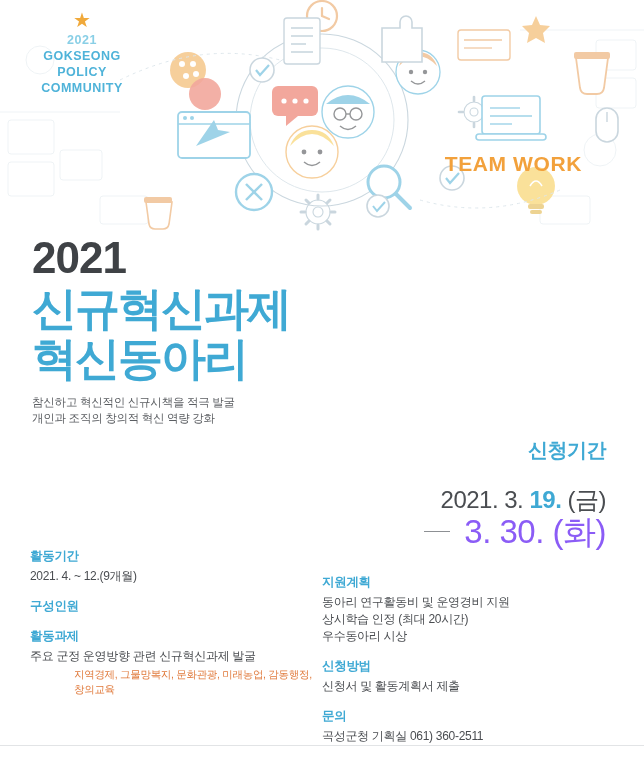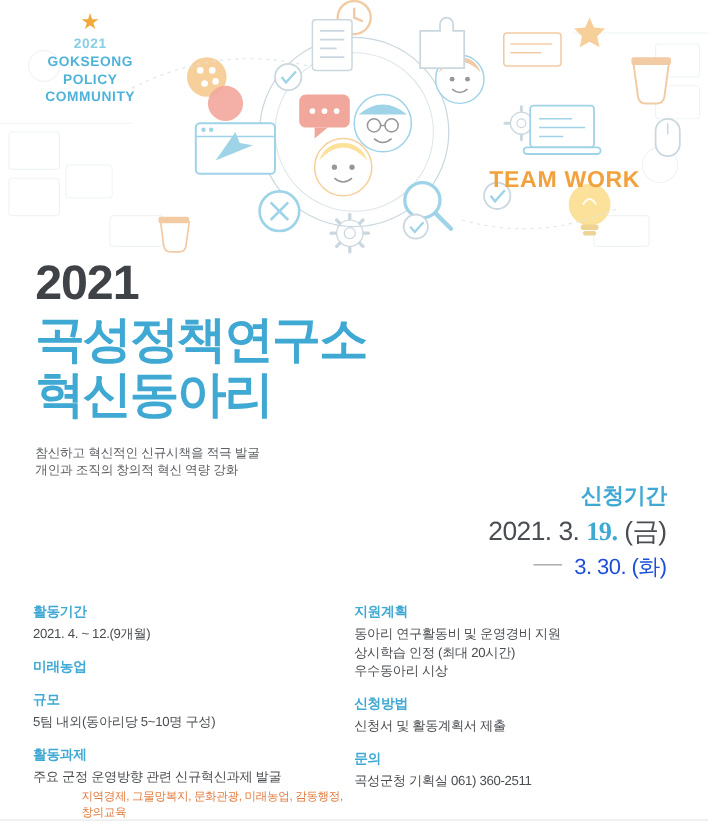--- a/index.html
+++ b/index.html
@@ -96,78 +96,79 @@
   }
   .t-line3 {
     font-size: 40px;
     font-weight: 800;
     color: #4a4d51;
     line-height: 50px;
     letter-spacing: -2px;
     margin-top: 2px;
   }
   .t-sub {
-    margin-top: 20px;
+    margin-top: 10px;
     font-size: 11.5px;
     color: #5b5e62;
     line-height: 16px;
     letter-spacing: -0.2px;
+    font-family: Liberation Serif, serif;
   }
 
   
   .period {
     position: absolute;
     right: 38px;
     top: 437px;
     text-align: right;
     width: 280px;
   }
   .period-label {
     font-size: 20px;
     font-weight: 700;
     color: #3fa9d4;
     letter-spacing: -0.5px;
-    margin-bottom: 4px;
+    margin-bottom: 20px;
   }
   .period-line1 {
     font-size: 24px;
     color: #4a4d51;
     letter-spacing: -0.5px;
     line-height: 32px;
   }
-  .period-line1 .hi { color: #3fa9d4; font-weight: 700; font-family: Liberation Serif, serif; }
+  .period-line1 .hi { color: #3fa9d4; font-weight: 700; }
   .period-sep {
     display: inline-block;
     width: 26px;
     height: 1px;
     background: #8d9094;
     vertical-align: middle;
     margin: 0 6px 6px 0;
   }
   .period-line2 {
-    font-size: 20px;
-    color: #1d4ed8;
+    font-size: 33px;
+    color: #8b5cf6;
     letter-spacing: -0.5px;
     line-height: 32px;
   }
 
   
   .details {
     position: absolute;
     left: 0;
     top: 548px;
     width: 536px;
     height: 190px;
   }
   .col {
     position: absolute;
     top: 0;
   }
   .col-left { left: 30px; width: 290px; }
-  .col-right { left: 322px; width: 300px; }
+  .col-right { left: 322px; width: 300px; margin-top: 26px; }
 
   .item { margin-bottom: 13px; }
   .item-head {
     font-size: 12.5px;
     font-weight: 700;
     color: #3fa9d4;
     letter-spacing: -0.3px;
     margin-bottom: 3px;
   }
   .item-body {
@@ -408,21 +409,21 @@
         <div>POLICY</div>
         <div>COMMUNITY</div>
       </div>
     </div>
 
     <div class="teamwork">TEAM WORK</div>
   </div>
 
   <div class="title-block">
     <div class="t-year">2021</div>
-    <div class="t-line1">곡성정책연구소</div>
+    <div class="t-line1">신규혁신과제</div>
     <div class="t-line2">혁신동아리</div>
     <div class="t-sub">
       <div>참신하고 혁신적인 신규시책을 적극 발굴</div>
       <div>개인과 조직의 창의적 혁신 역량 강화</div>
     </div>
   </div>
 
   <div class="period">
     <div class="period-label">신청기간</div>
     <div class="period-line1">
@@ -437,25 +438,21 @@
   </div>
 
   <div class="details">
 
     <div class="col col-left">
       <div class="item">
         <div class="item-head">활동기간</div>
         <div class="item-body">2021. 4. ~ 12.(9개월)</div>
       </div>
       <div class="item">
-        <div class="item-head">미래농업</div>
-      </div>
-      <div class="item">
-        <div class="item-head">규모</div>
-        <div class="item-body">5팀 내외(동아리당 5~10명 구성)</div>
+        <div class="item-head">구성인원</div>
       </div>
       <div class="item">
         <div class="item-head">활동과제</div>
         <div class="item-body">주요 군정 운영방향 관련 신규혁신과제 발굴</div>
         <div class="item-note">지역경제, 그물망복지, 문화관광, 미래농업, 감동행정, 창의교육</div>
       </div>
     </div>
 
     <div class="col col-right">
       <div class="item">

